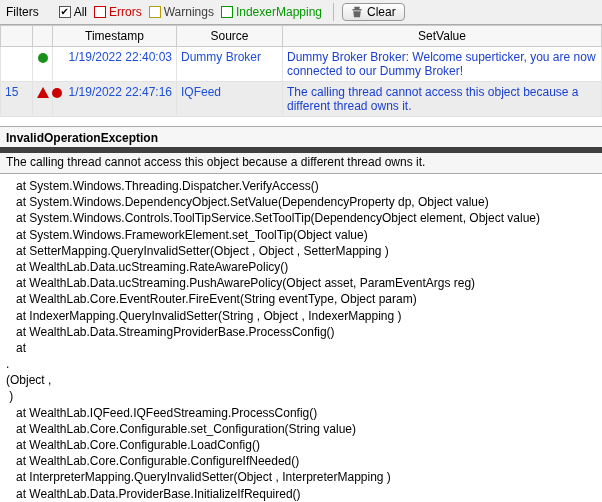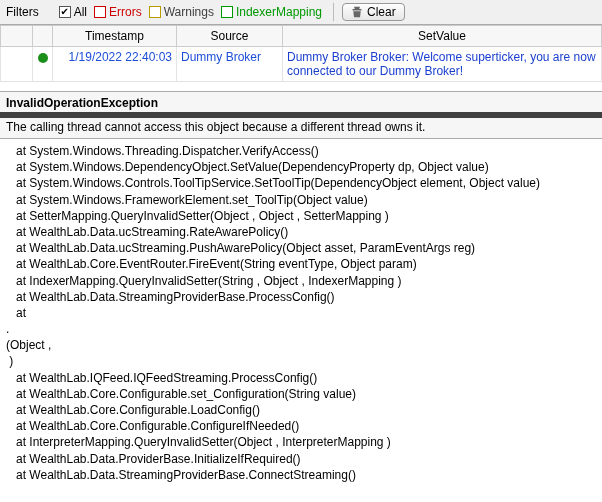--- a/index.html
+++ b/index.html
@@ -167,20 +167,30 @@
     </tr>
   </thead>
   <tbody>
     <tr>
       <td></td>
       <td style="text-align:center"><span class="dot green"></span></td>
       <td class="ts link">1/19/2022 22:40:03</td>
       <td class="link">Dummy Broker</td>
       <td class="bluecell">Dummy Broker Broker: Welcome superticker, you are now connected to our Dummy Broker!</td>
     </tr>
+    <tr class="selrow">
+      <td class="link">15</td>
+      <td style="text-align:center;white-space:nowrap">
+        <span class="warnico"></span>
+        <span class="dot red"></span>
+      </td>
+      <td class="ts link">1/19/2022 22:47:16</td>
+      <td class="link">IQFeed</td>
+      <td class="bluecell">The calling thread cannot access this object because a different thread owns it.</td>
+    </tr>
   </tbody>
 </table>
 
 <div class="gap"></div>
 
 <div class="detail-hdr">InvalidOperationException</div>
 <div class="detail-sub">The calling thread cannot access this object because a different thread owns it.</div>
 <div class="trace">   at System.Windows.Threading.Dispatcher.VerifyAccess()
    at System.Windows.DependencyObject.SetValue(DependencyProperty dp, Object value)
    at System.Windows.Controls.ToolTipService.SetToolTip(DependencyObject element, Object value)

